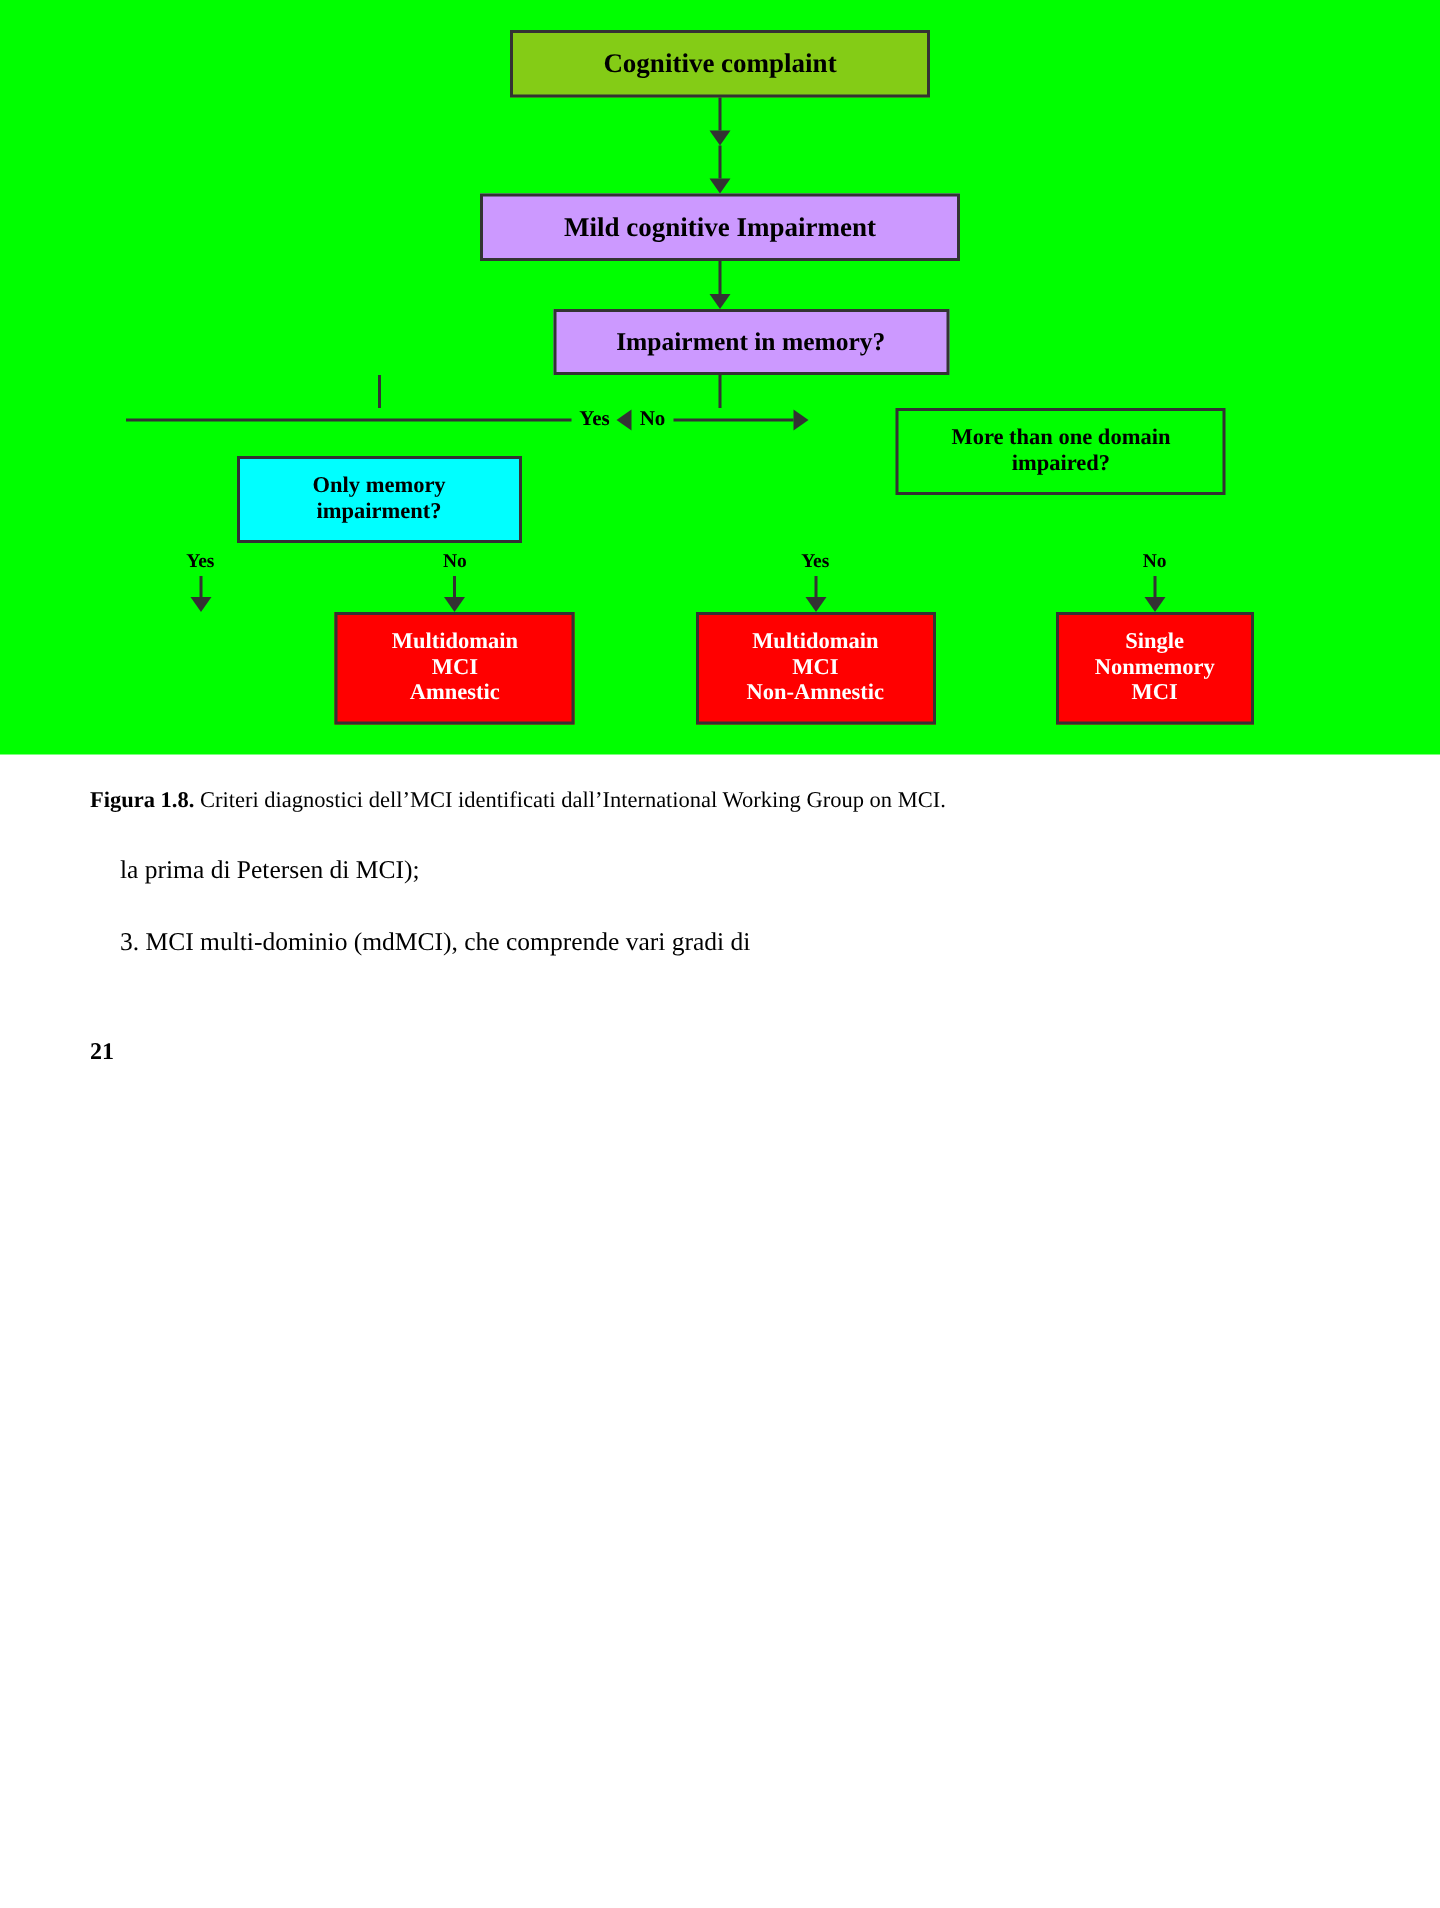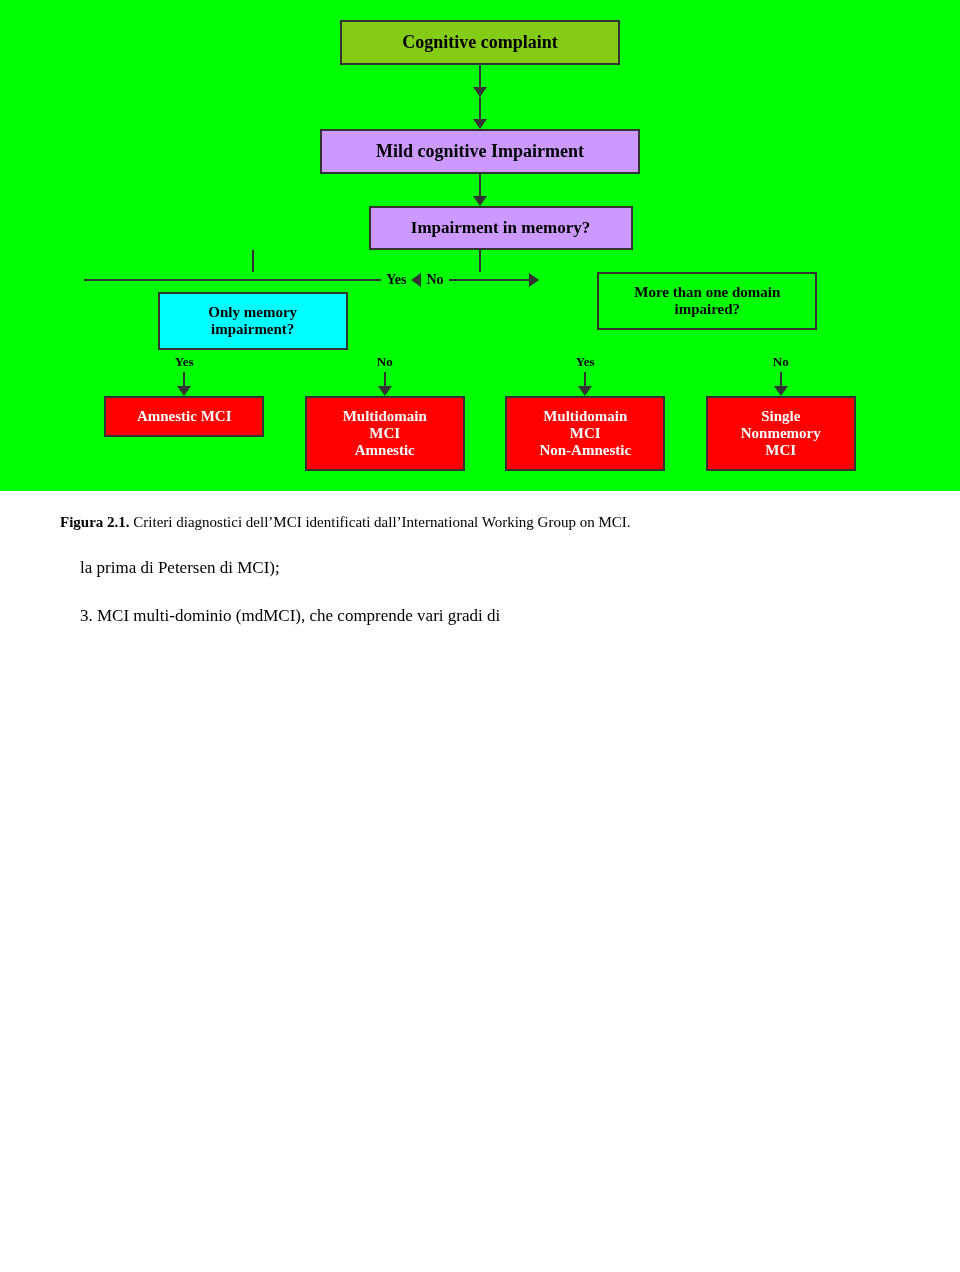--- a/index.html
+++ b/index.html
@@ -118,21 +118,21 @@
     }
 
     .bottom-box-single {
       background: #ff0000;
       border: 2px solid #333;
       padding: 10px 15px;
       font-size: 15px;
       text-align: center;
       font-weight: bold;
       color: white;
-      width: 150px;
+      width: 132px;
     }
 
     .yes-no-small {
       font-size: 13px;
       font-weight: bold;
       margin-bottom: 2px;
     }
 
     
     .caption-area {
@@ -233,21 +233,21 @@
 
         <div style="width:2px; height:22px; background:#333;"></div>
 
         <div style="display:flex; align-items:center; width:100%;">
           <div style="flex:1; height:2px; background:#333;"></div>
           <span class="yes-label">Yes</span>
 
           <div style="width:0;height:0;border-top:7px solid transparent;border-bottom:7px solid transparent;border-right:10px solid #333;"></div>
         </div>
 
-        <div style="margin-top:4px; display:flex; flex-direction:column; align-items:center;">
+        <div style="margin-top:16px; display:flex; flex-direction:column; align-items:center;">
           <div class="only-memory-box">
             <span>Only memory impairment?</span>
           </div>
         </div>
       </div>
 
       <div style="display:flex; flex-direction:column; align-items:center; flex-shrink:0;">
         <div style="width:2px; height:22px; background:#333;"></div>
 
         <div style="display:flex; align-items:center;">
@@ -264,23 +264,20 @@
         </div>
       </div>
     </div>
 
     <div style="display:flex; width:90%; justify-content:space-around; align-items:flex-start; margin-top:4px;">
 
       <div class="bottom-box-group">
         <span class="yes-no-small">Yes</span>
         <div style="width:2px; height:14px; background:#333;"></div>
         <div class="arrowhead-down"></div>
-        <div class="bottom-box">
-          <span>Amnestic MCI</span>
-        </div>
       </div>
 
       <div class="bottom-box-group">
         <span class="yes-no-small">No</span>
         <div style="width:2px; height:14px; background:#333;"></div>
         <div class="arrowhead-down"></div>
         <div class="bottom-box">
           <span>Multidomain<br>MCI<br>Amnestic</span>
         </div>
       </div>
@@ -301,30 +298,33 @@
         <div class="bottom-box-single">
           <span>Single<br>Nonmemory<br>MCI</span>
         </div>
       </div>
 
     </div>
 
   </div>
 
   <div class="caption-area">
-    <span class="caption-bold">Figura 2.1.</span><span> Criteri diagnostici dell’MCI identificati dall’International Working Group on MCI.</span>
+    <span class="caption-bold">Figura 1.8.</span><span> Criteri diagnostici dell’MCI identificati dall’International Working Group on MCI.</span>
   </div>
 
   <div class="text-area">
 
     <div class="text-paragraph">
       <span>la prima di Petersen di MCI);</span>
     </div>
 
 
     <div class="text-paragraph">
       <span>3.  MCI multi-dominio (mdMCI), che comprende vari gradi di</span>
     </div>
 
   </div>
 
+  <div class="page-number">
+    <span>21</span>
+  </div>
 
 </div>
 
 </body></html>

